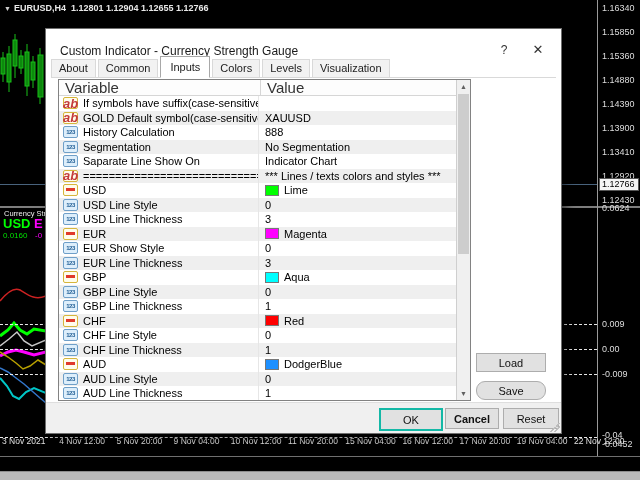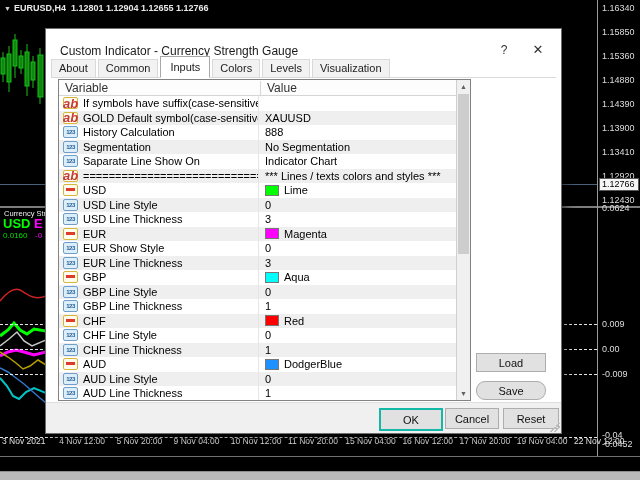--- a/index.html
+++ b/index.html
@@ -45,21 +45,21 @@
   .tabstrip{position:absolute;left:5px;top:28px;right:5px;height:20px;display:flex;align-items:flex-end;
        border-bottom:1px solid #d9d9d9;}
   .tab{font-size:11px;color:#222;padding:2px 7px 2px 7px;background:#f2f2f2;border:1px solid #d9d9d9;
        border-bottom:none;margin-right:2px;height:13px;line-height:13px;}
   .tab.active{background:#fff;border-color:#a8a8a8;height:16px;line-height:16px;padding:2px 9px;
        margin-bottom:-1px;border-bottom:1px solid #fff;}
 
   .ptable{position:absolute;left:12px;top:50px;width:411px;height:320px;border:1px solid #828282;
        background:#fff;overflow:hidden;}
   .thead{display:flex;height:15px;align-items:center;background:#fdfdfd;border-bottom:1px solid #d6d6d6;
-       font-size:12px;color:#333;}
+       font-size:15px;color:#333;}
   .thead .h1{width:195px;padding-left:6px;border-right:1px solid #d6d6d6;}
   .thead .h2{flex:1;padding-left:6px;}
   .tbody{position:absolute;left:0;top:16px;right:13px;bottom:0;overflow:hidden;}
   .trow{display:flex;height:14.5px;align-items:center;font-size:11px;color:#000;background:#fff;}
   .trow.alt{background:#efefef;}
   .cell-var{width:195px;display:flex;align-items:center;gap:5px;padding-left:4px;flex:none;
        border-right:1px solid #e6e6e6;overflow:hidden;white-space:nowrap;height:100%;}
   .cell-val{flex:1;display:flex;align-items:center;padding-left:6px;overflow:hidden;white-space:nowrap;height:100%;}
   .picon{width:13px;height:10px;border-radius:2px;flex:none;display:flex;align-items:center;
        justify-content:center;font-weight:bold;}
@@ -75,21 +75,21 @@
   .varrow.up{top:0;}
   .varrow.down{bottom:0;}
   .vthumb{position:absolute;left:1px;top:14px;width:11px;height:160px;background:#cdcdcd;}
 
   .btn{position:absolute;background:#e1e1e1;border:1px solid #adadad;font-size:11px;color:#111;
        text-align:center;display:flex;align-items:center;justify-content:center;font-family:"Liberation Sans",sans-serif;}
   .btn-load{left:430px;top:324px;width:68px;height:17px;}
   .btn-save{left:430px;top:352px;width:68px;height:17px;border-radius:9px;}
   .btm-strip{position:absolute;left:0;right:0;bottom:0;height:30px;background:#f0f0f0;border-top:1px solid #dedede;}
   .btn-ok{left:333px;top:379px;width:60px;height:19px;border:2px solid #14b8a6;}
-  .btn-cancel{left:399px;top:379px;width:52px;height:19px;}
+  .btn-cancel{left:399px;top:379px;width:52px;height:19px;font-weight:bold;}
   .btn-reset{left:457px;top:379px;width:54px;height:19px;}
   .grip{position:absolute;right:1px;bottom:1px;width:10px;height:10px;
        background:linear-gradient(135deg,transparent 50%,#bdbdbd 50%,#bdbdbd 60%,transparent 60%,transparent 70%,#bdbdbd 70%,#bdbdbd 80%,transparent 80%);}
 </style>
 </head>
 <body>
 
 <div class="chart-bg"></div>
 
 <svg class="deco" width="46" height="210" viewBox="0 0 46 210">

